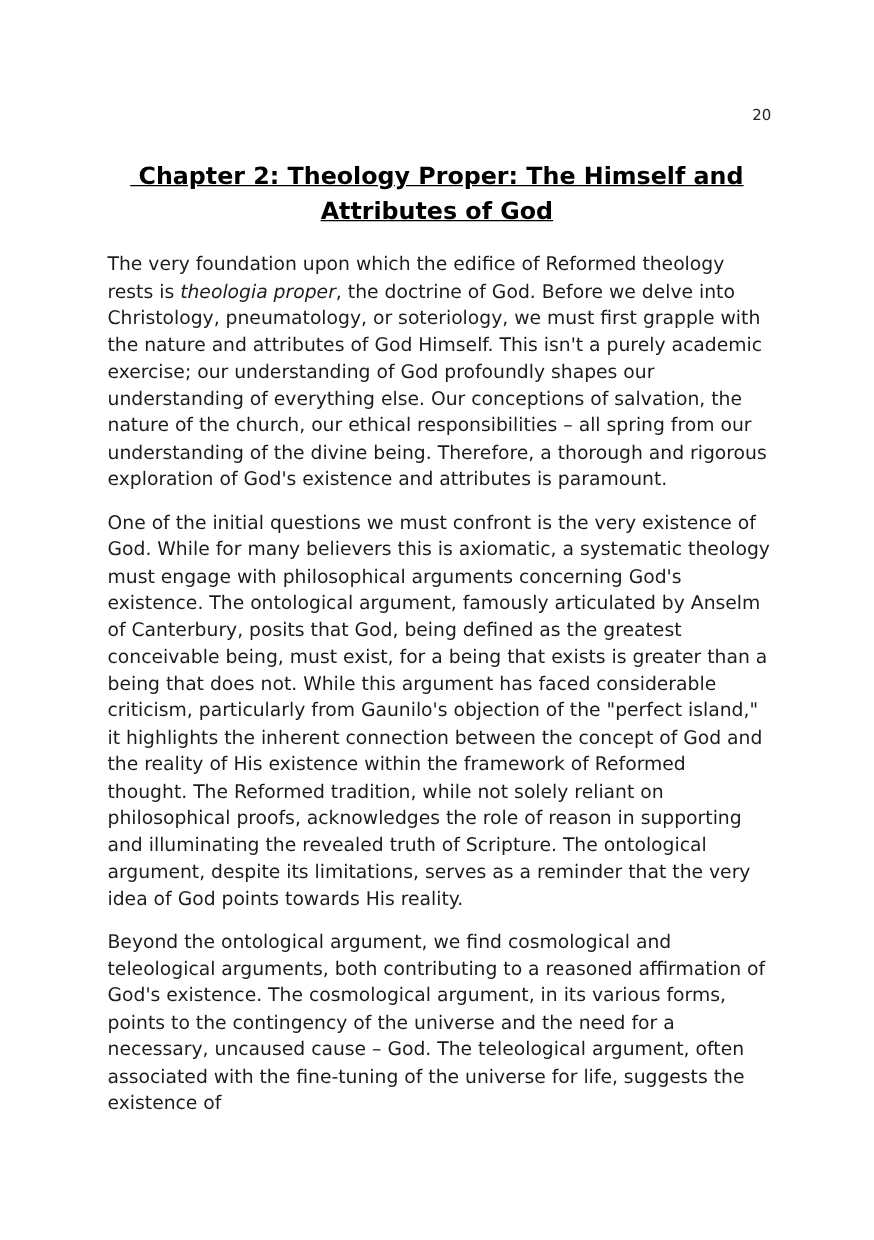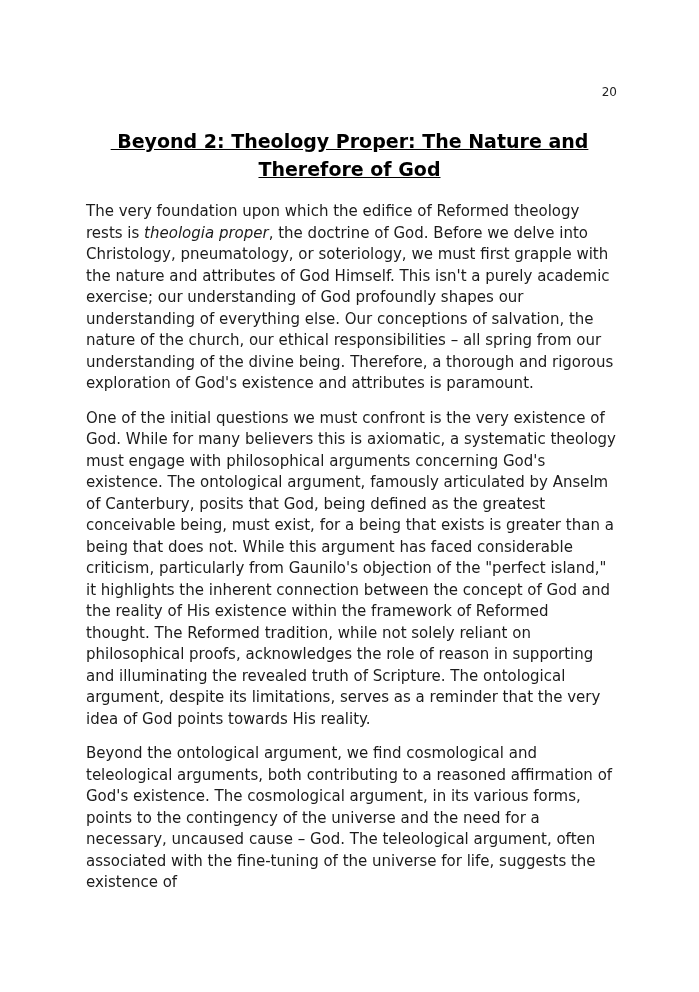--- a/index.html
+++ b/index.html
@@ -50,22 +50,22 @@
   }
 </style>
 </head>
 <body>
 
 <div class="page">
 
   <div class="page-number">20</div>
 
   <h1 class="chapter-heading">
-    <span class="heading-line"> Beyond 2: Theology Proper: The Nature and</span>
-    <span class="heading-line">Therefore of God</span>
+    <span class="heading-line"> Chapter 2: Theology Proper: The Himself and</span>
+    <span class="heading-line">Attributes of God</span>
   </h1>
 
   <p class="body-para"><span>The very foundation upon which the edifice of Reformed theology rests is </span><em>theologia proper</em><span>, the doctrine of God. Before we delve into Christology, pneumatology, or soteriology, we must first grapple with the nature and attributes of God Himself. This isn't a purely academic exercise; our understanding of God profoundly shapes our understanding of everything else. Our conceptions of salvation, the nature of the church, our ethical responsibilities – all spring from our understanding of the divine being. Therefore, a thorough and rigorous exploration of God's existence and attributes is paramount.</span></p>
 
   <p class="body-para">One of the initial questions we must confront is the very existence of God. While for many believers this is axiomatic, a systematic theology must engage with philosophical arguments concerning God's existence. The ontological argument, famously articulated by Anselm of Canterbury, posits that God, being defined as the greatest conceivable being, must exist, for a being that exists is greater than a being that does not. While this argument has faced considerable criticism, particularly from Gaunilo's objection of the "perfect island," it highlights the inherent connection between the concept of God and the reality of His existence within the framework of Reformed thought. The Reformed tradition, while not solely reliant on philosophical proofs, acknowledges the role of reason in supporting and illuminating the revealed truth of Scripture. The ontological argument, despite its limitations, serves as a reminder that the very idea of God points towards His reality.</p>
 
   <p class="body-para">Beyond the ontological argument, we find cosmological and teleological arguments, both contributing to a reasoned affirmation of God's existence. The cosmological argument, in its various forms, points to the contingency of the universe and the need for a necessary, uncaused cause – God. The teleological argument, often associated with the fine-tuning of the universe for life, suggests the existence of</p>
 
 </div>
 

